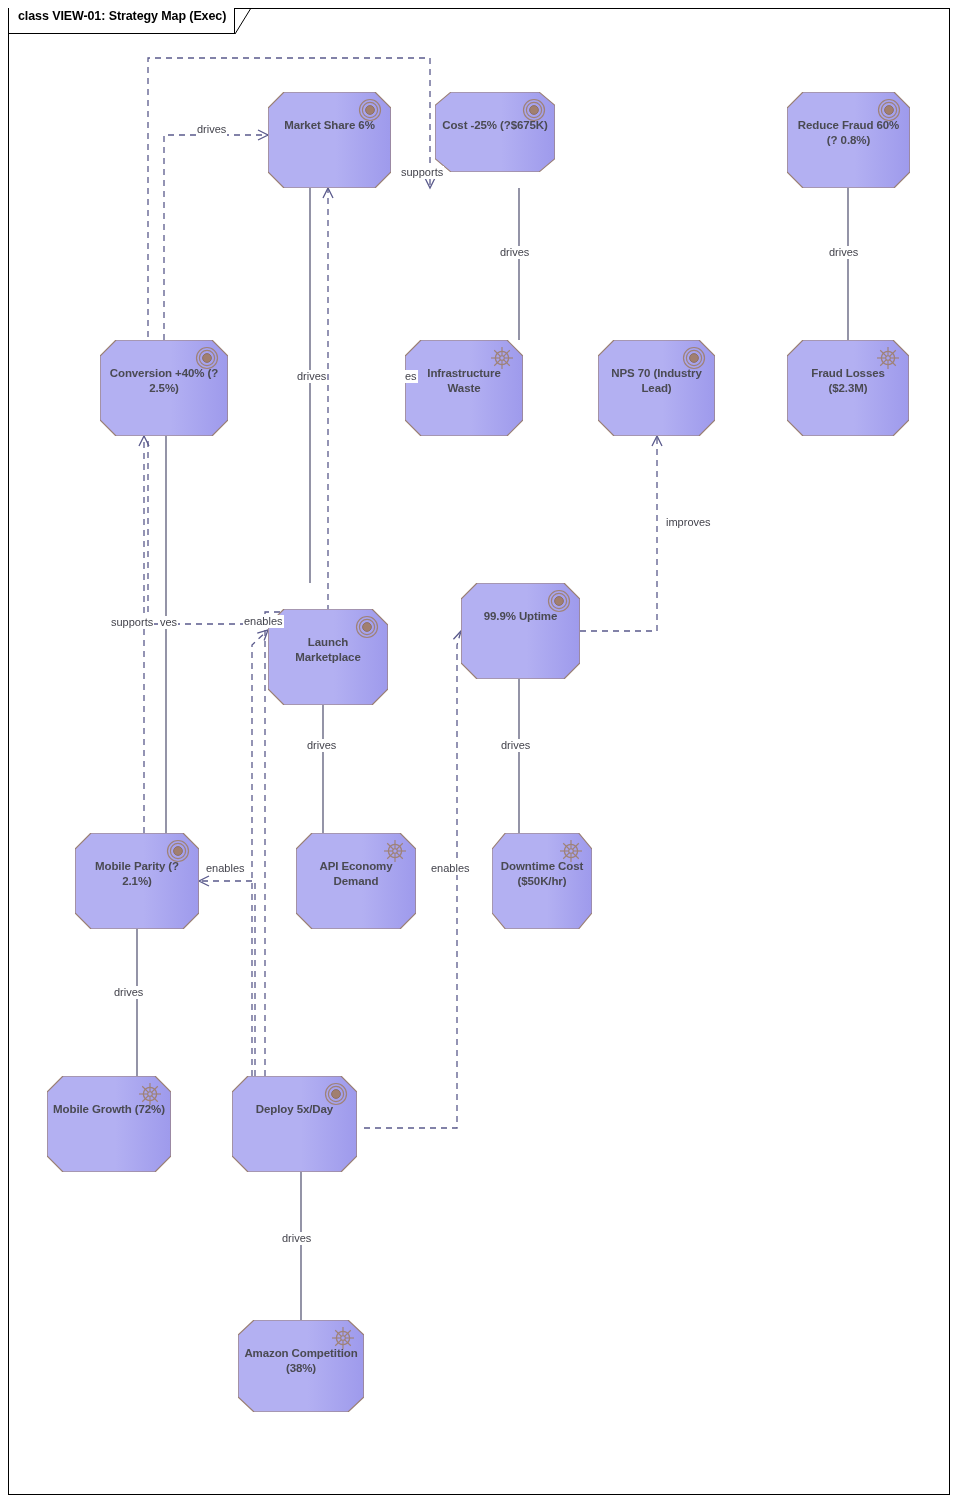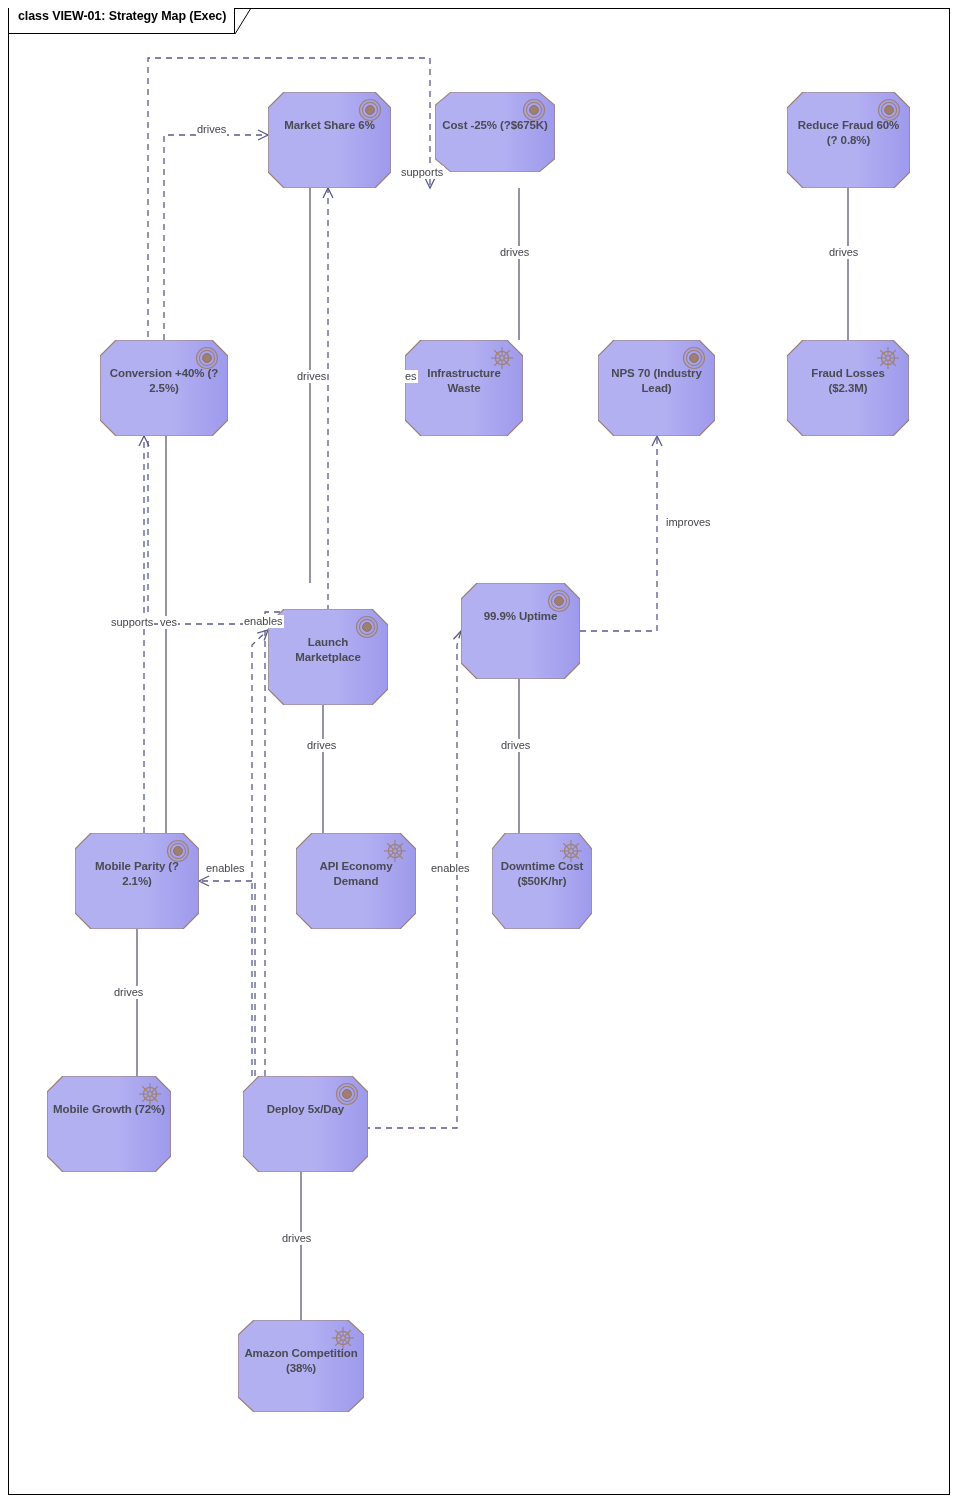--- a/index.html
+++ b/index.html
@@ -336,21 +336,21 @@
             <line x1="10.44" y1="13.56" x2="4.22" y2="19.78" stroke="#9f8277" stroke-width="1.15"></line>
             <line x1="9.80" y1="12.00" x2="1.00" y2="12.00" stroke="#9f8277" stroke-width="1.15"></line>
             <line x1="10.44" y1="10.44" x2="4.22" y2="4.22" stroke="#9f8277" stroke-width="1.15"></line>
             <line x1="12.00" y1="9.80" x2="12.00" y2="1.00" stroke="#9f8277" stroke-width="1.15"></line>
             <line x1="13.56" y1="10.44" x2="19.78" y2="4.22" stroke="#9f8277" stroke-width="1.15"></line>
             <circle cx="12" cy="12" r="6.6" fill="none" stroke="#9f8277" stroke-width="1.3"></circle>
             <circle cx="12" cy="12" r="2.3" fill="none" stroke="#9f8277" stroke-width="1.1"></circle>
           </svg></span>
         <div class="title">Mobile Growth (72%)</div>
       </div>
-      <div class="node" style="left: 243px; top: 1076px; width: 125px; height: 96px;">
+      <div class="node" style="left: 232px; top: 1076px; width: 125px; height: 96px;">
         <svg class="shape" viewBox="0 0 125 96" width="125" height="96" preserveAspectRatio="none">
           <defs>
             <linearGradient id="g13" x1="0" y1="0" x2="1" y2="0">
               <stop offset="0%" stop-color="#b3b0f2"></stop>
               <stop offset="55%" stop-color="#b3b0f2"></stop>
               <stop offset="100%" stop-color="#9e9aec"></stop>
             </linearGradient>
           </defs>
           <polygon points="16,0 109,0 125,16 125,80 109,96 16,96 0,80 0,16" fill="url(#g13)" stroke="#9a7f73" stroke-width="1.2"></polygon>
         </svg>

